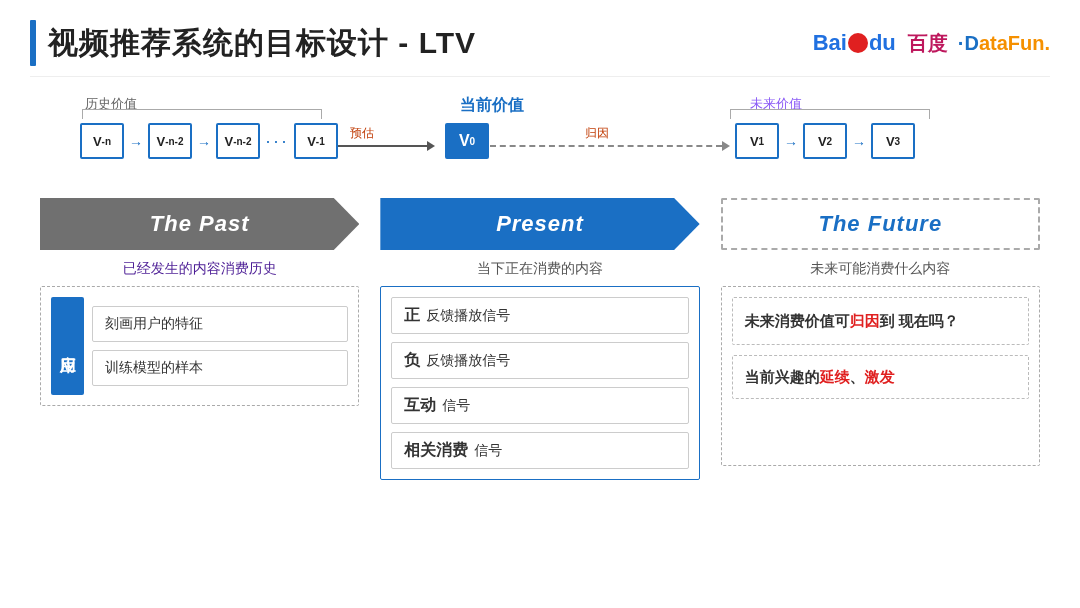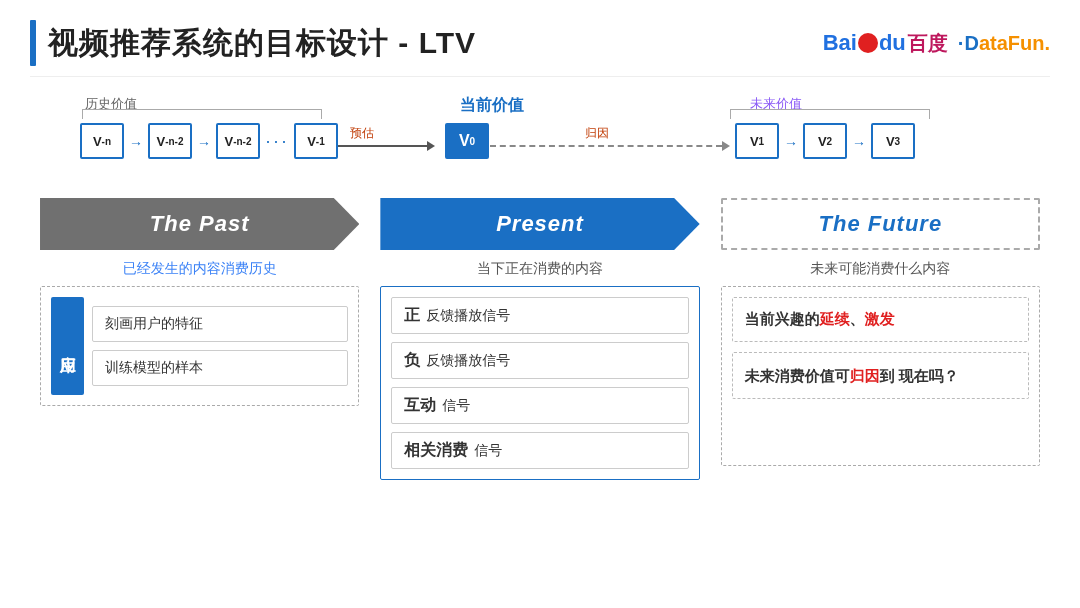--- a/index.html
+++ b/index.html
@@ -76,21 +76,21 @@
     .v-arrow {
       color: #1a6fc4;
       font-size: 14px;
     }
 
     
     .sections {
       display: flex;
       gap: 1px;
       align-items: flex-start;
-      justify-content: flex-end;
+      justify-content: flex-start;
       margin-top: 8px;
     }
 
     .section-col {
       flex: 1;
       display: flex;
       flex-direction: column;
       align-items: center;
       padding: 0 10px;
     }
@@ -236,21 +236,21 @@
       font-size: 12px;
       color: #c2410c;
       position: absolute;
       top: 30px;
     }
 
     
     .logo-baidu {
       display: flex;
       align-items: center;
-      gap: 0;
+      gap: 10px;
     }
     .baidu-text {
       font-size: 22px;
       font-weight: 700;
     }
     .baidu-text .b1 { color: #2070e0; }
     .baidu-text .b2 { color: #2070e0; }
     .paw {
       display: inline-block;
       width: 20px;
@@ -337,21 +337,21 @@
       <div class="v-box">V<sub>3</sub></div>
     </div>
   </div>
 
   <div class="sections">
 
     <div class="section-col">
       <div class="section-header past" style="width:100%;height:52px;display:flex;align-items:center;justify-content:center;clip-path:polygon(0% 0%, 92% 0%, 100% 50%, 92% 100%, 0% 100%);">
         <span class="section-title">The Past</span>
       </div>
-      <div style="font-size:14px;color:#3b82f6;margin-bottom:8px;text-align:center;">已经发生的内容消费历史</div>
+      <div style="font-size:14px;color:#4c1d95;margin-bottom:8px;text-align:center;">已经发生的内容消费历史</div>
       <div class="past-content">
         <div class="yong-tag">应用</div>
         <div class="past-items">
           <div class="past-item">刻画用户的特征</div>
           <div class="past-item">训练模型的样本</div>
         </div>
       </div>
     </div>
 
     <div class="section-col">
@@ -378,24 +378,24 @@
         </div>
       </div>
     </div>
 
     <div class="section-col">
       <div class="section-header future" style="width:100%;height:52px;display:flex;align-items:center;justify-content:center;border:2px dashed #aaa;clip-path:none;">
         <span class="section-title future">The Future</span>
       </div>
       <div style="font-size:14px;color:#555;margin-bottom:8px;text-align:center;">未来可能消费什么内容</div>
       <div class="future-content">
-        <div class="future-item">
-          <span>当前兴趣的</span><span style="color:#e02020;font-weight:700;">延续</span><span>、</span><span style="color:#e02020;font-weight:700;">激发</span>
-        </div>
         <div class="future-item" style="line-height:1.7;">
           <span>未来消费价值可</span><span style="color:#e02020;font-weight:700;">归因</span><span>到
 现在吗？</span>
         </div>
+        <div class="future-item">
+          <span>当前兴趣的</span><span style="color:#e02020;font-weight:700;">延续</span><span>、</span><span style="color:#e02020;font-weight:700;">激发</span>
+        </div>
       </div>
     </div>
 
   </div>
 </div>
 
 </body></html>

